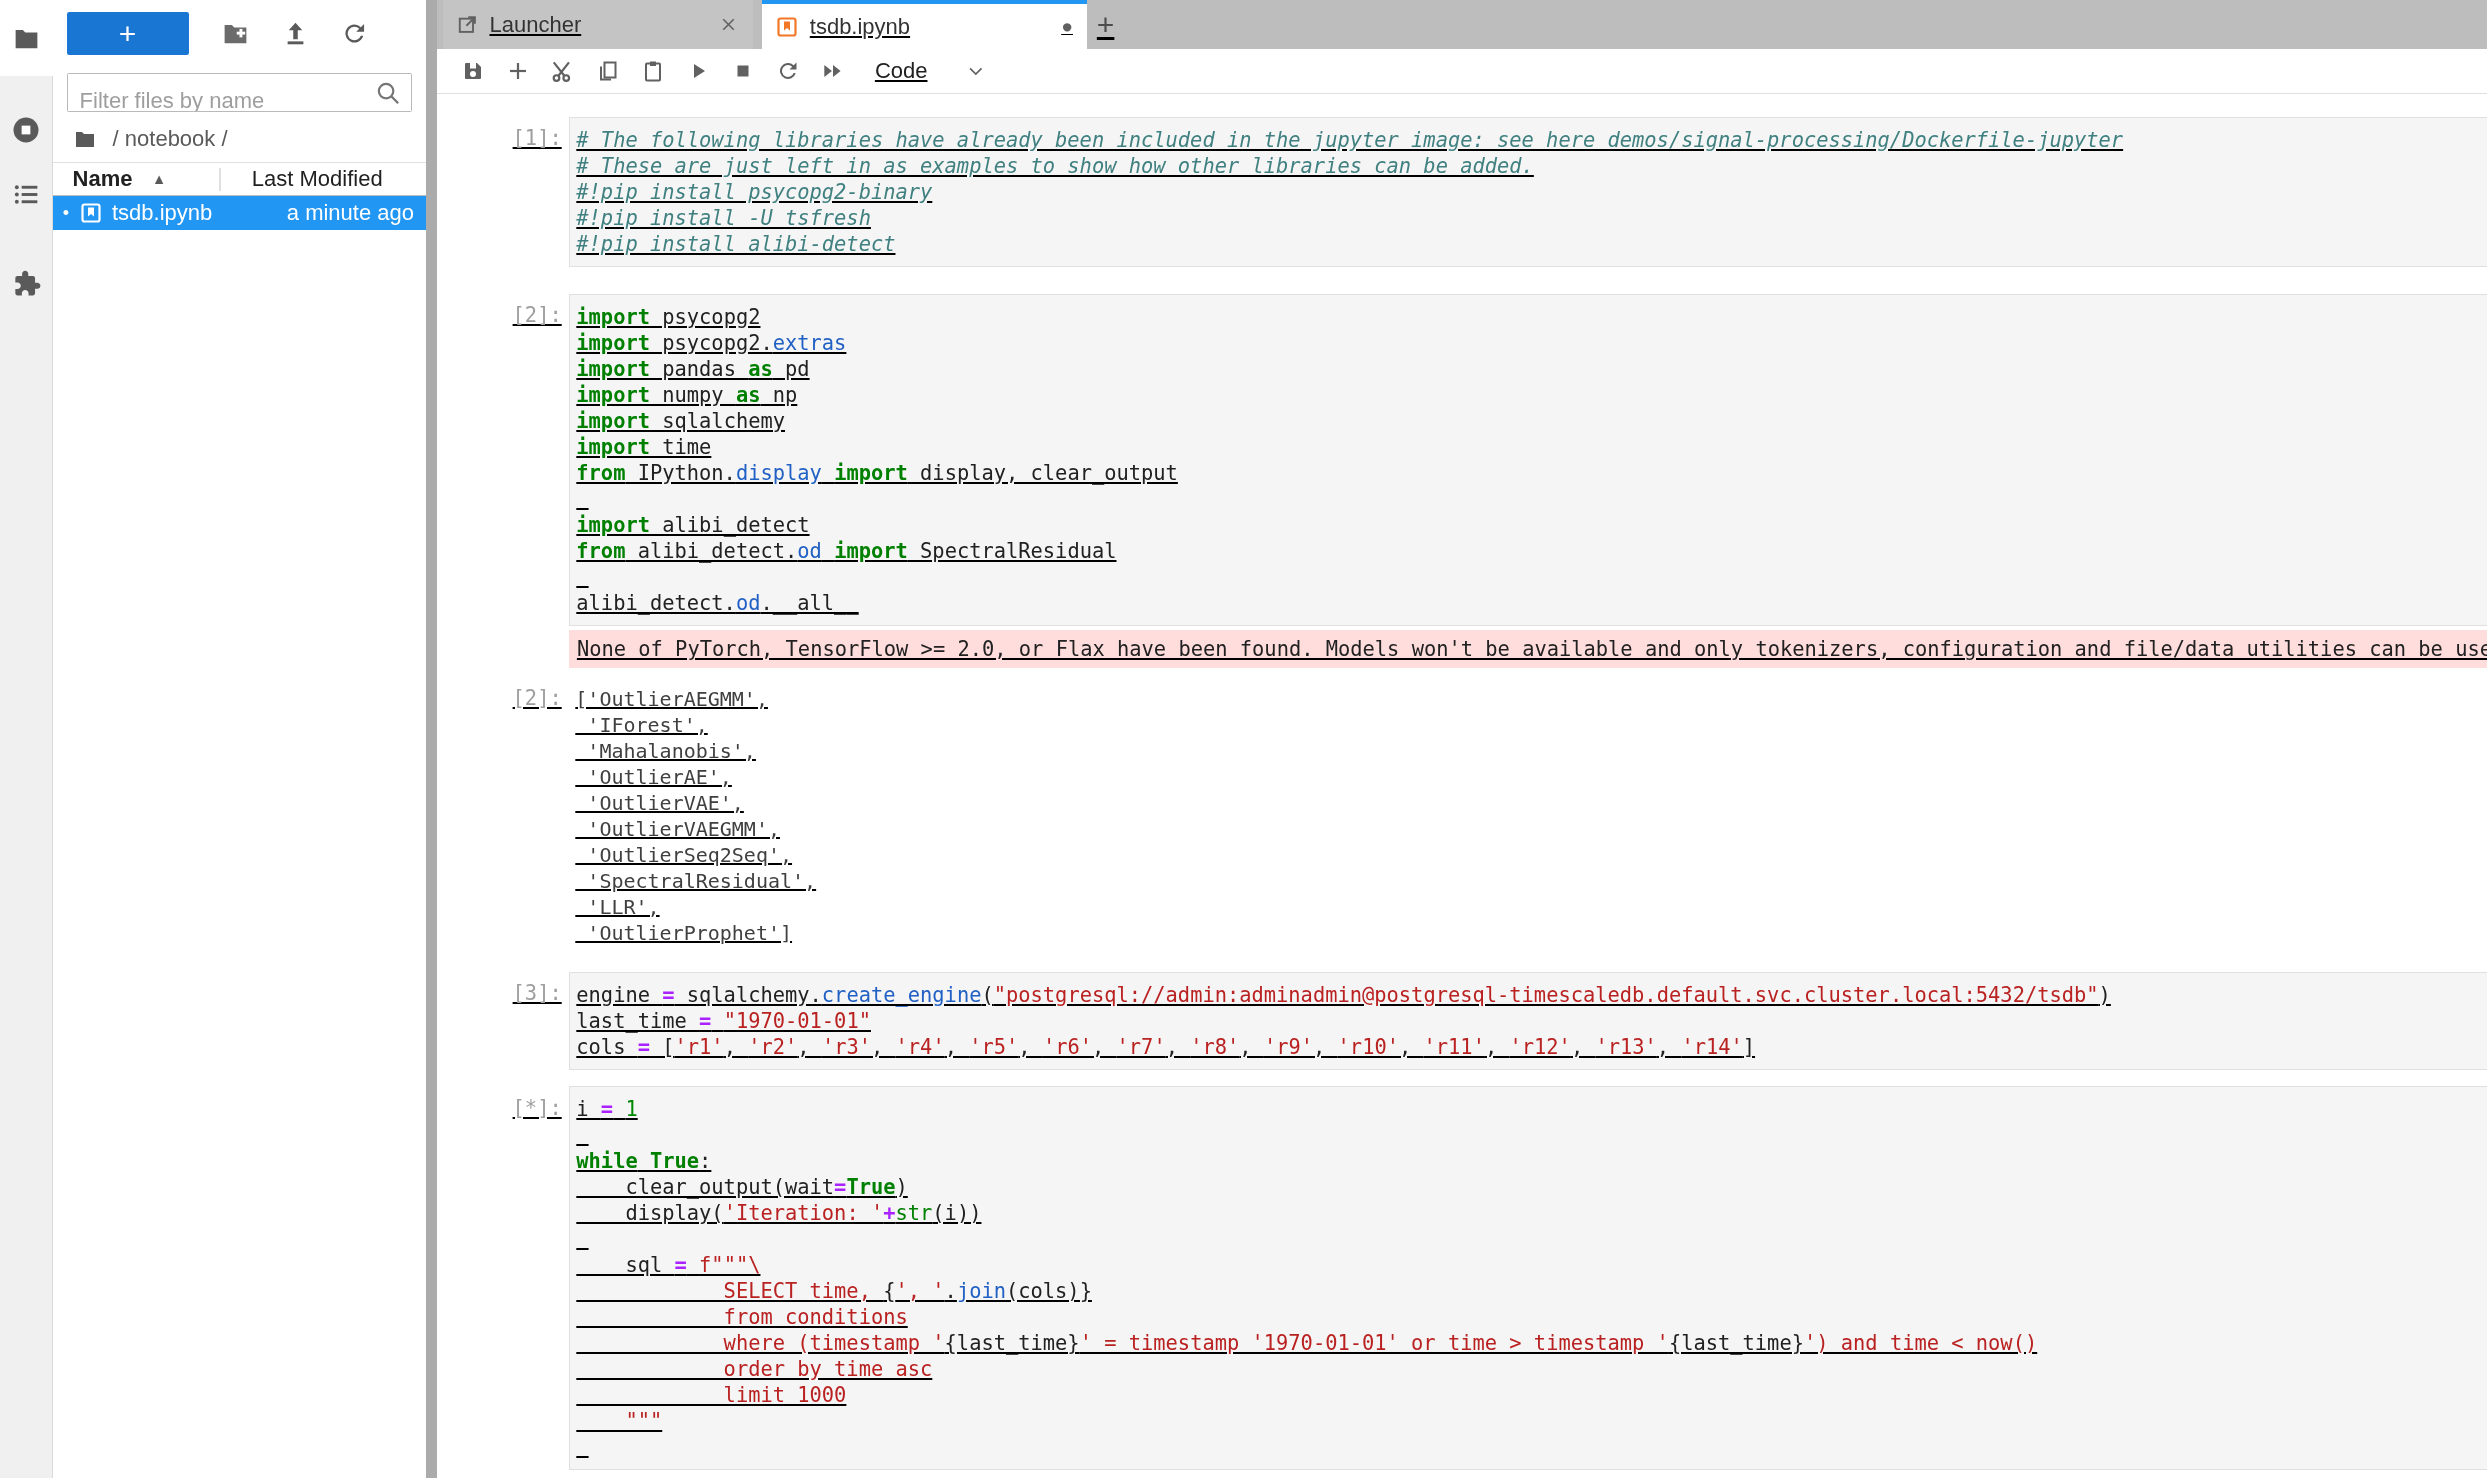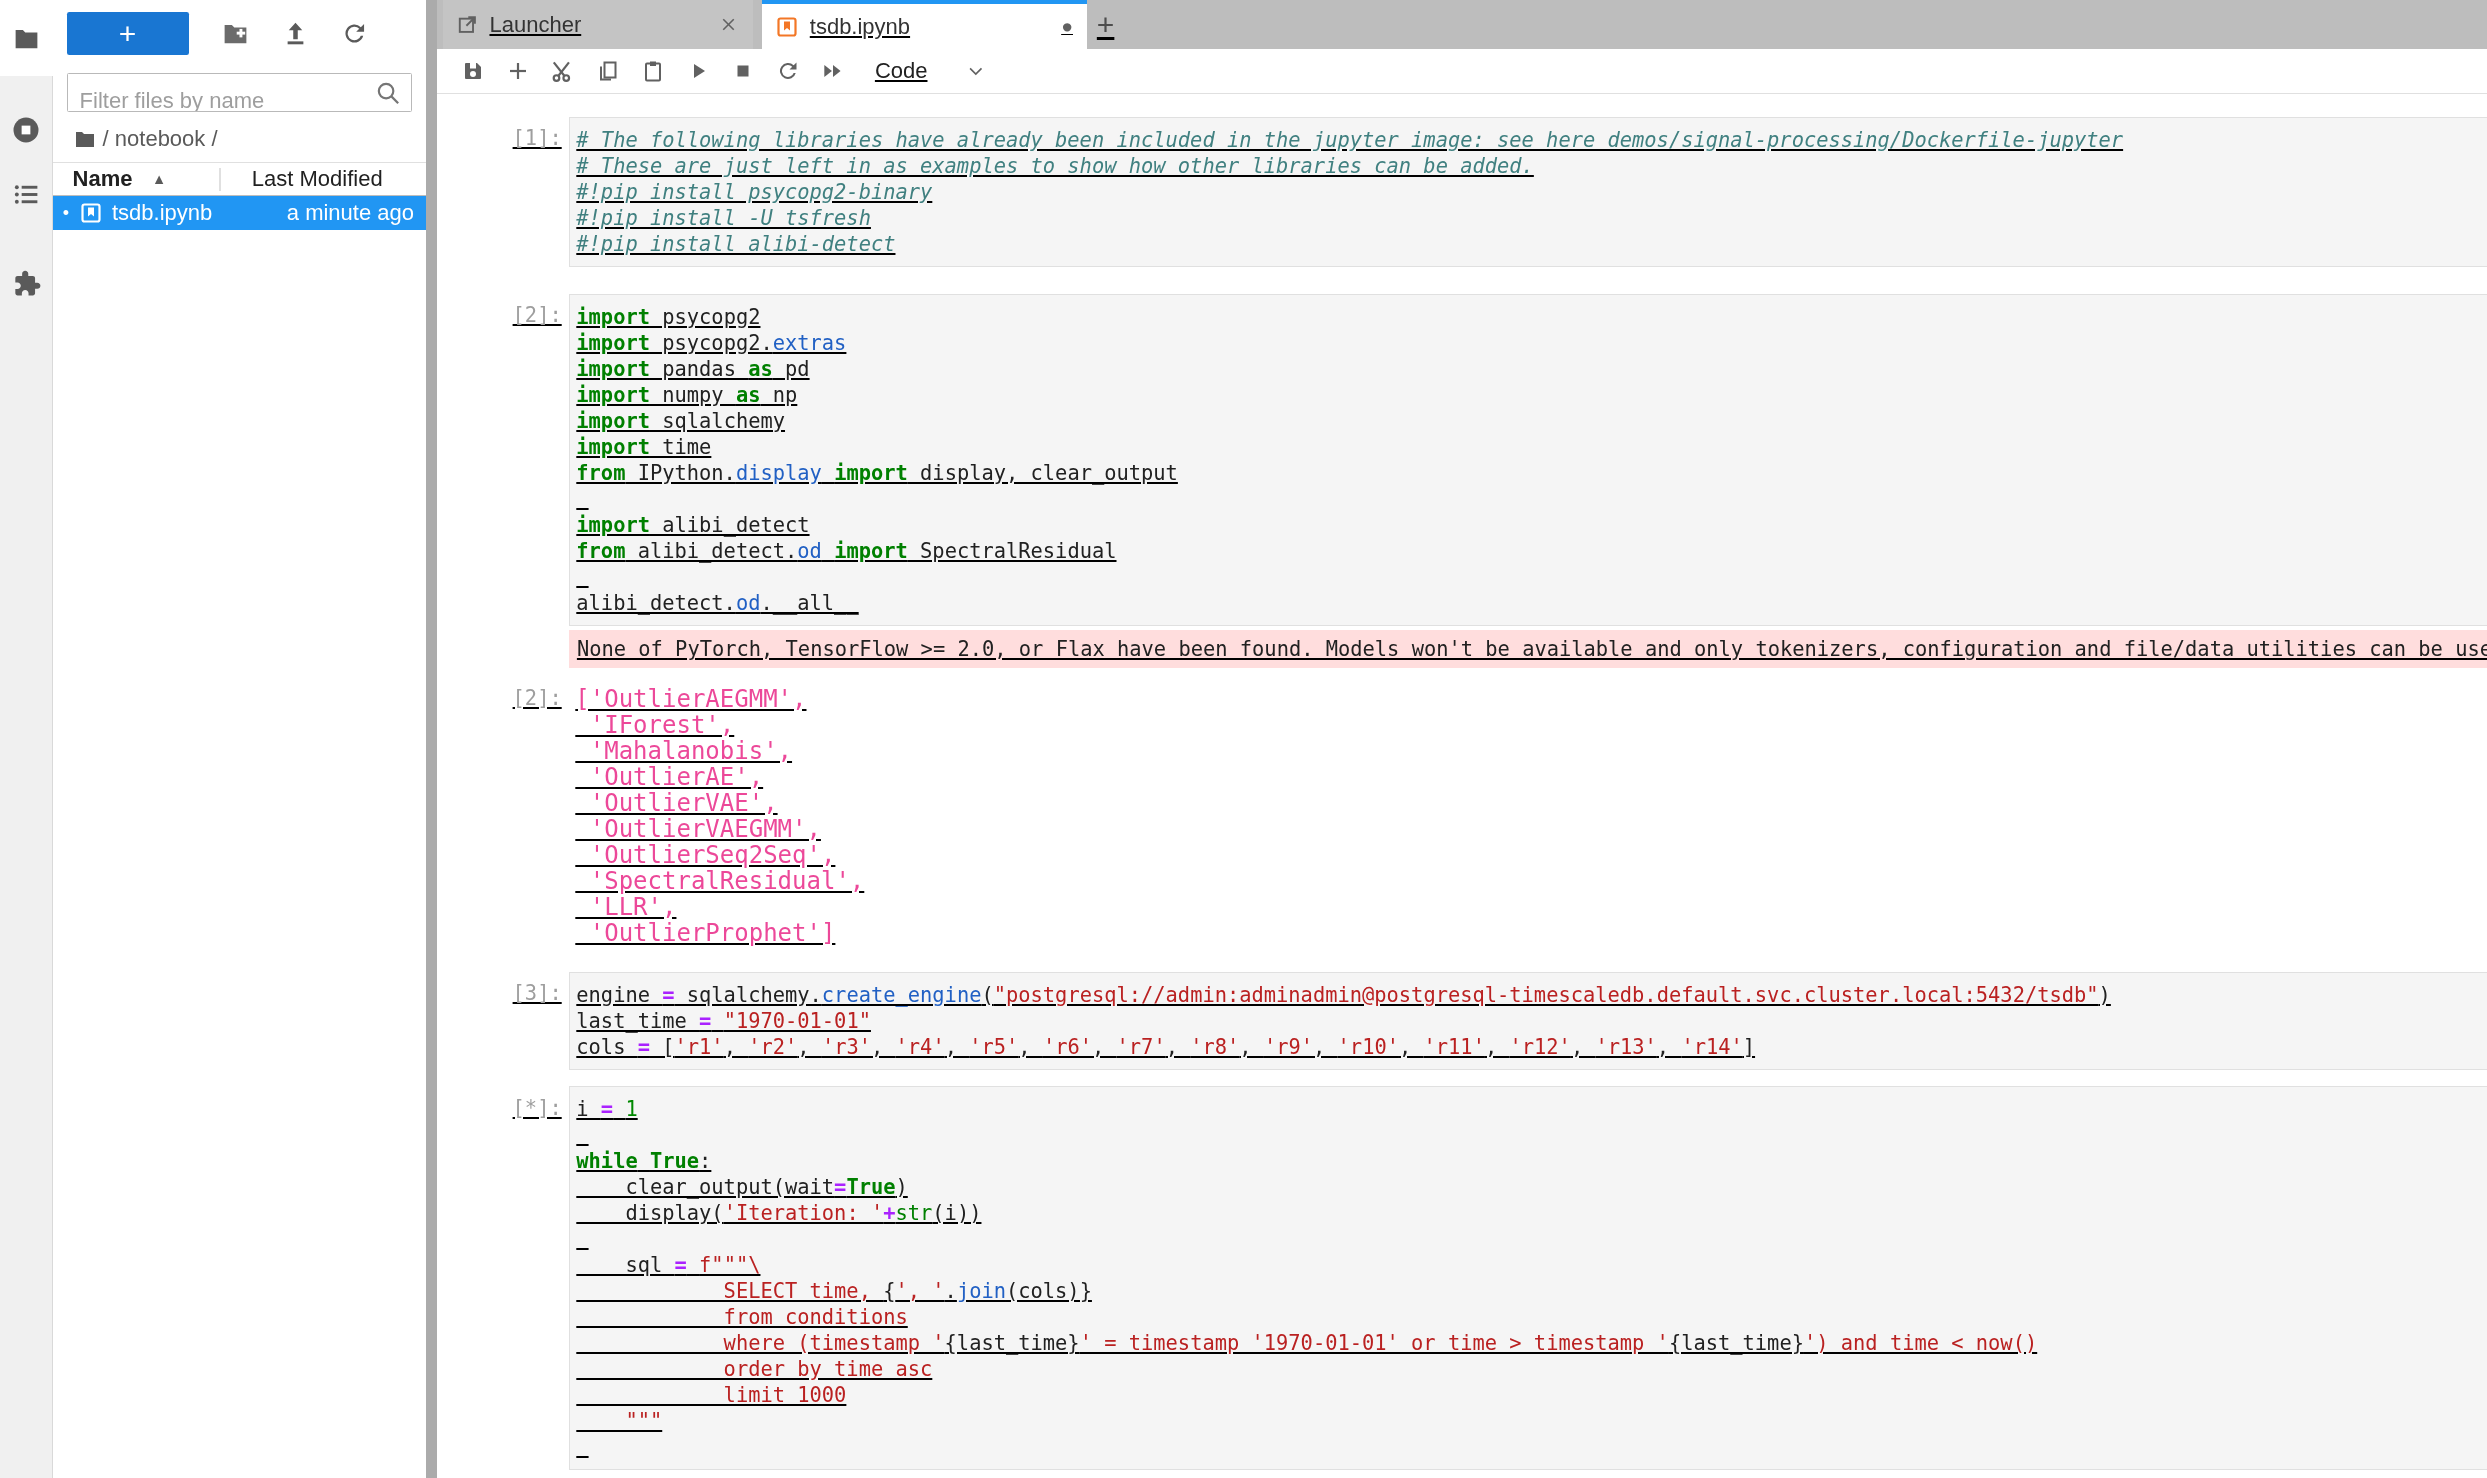--- a/index.html
+++ b/index.html
@@ -26,21 +26,21 @@
   #filebrowser { width:373px; background:#fff; display:flex; flex-direction:column; }
   #fb-toolbar { display:flex; align-items:center; padding:12px 0 7.6px 13.6px; }
   #new-launcher-btn { width:122px; height:43px; background:#1976d2; border:none; border-radius:2.3px;
                       color:#fff; font-size:30px; line-height:38px; cursor:pointer; }
   .fb-tb-icon { margin-left:32px; display:flex; align-items:center; cursor:pointer; }
   #fb-search-wrap { margin:10.6px 13.6px 0 13.6px; position:relative; }
   #fb-search { width:100%; height:39px; border:1.5px solid #b9b9b9; border-radius:1.5px; font-size:22px;
                padding:16px 45px 0 12px; color:#333; font-family:"Liberation Sans",sans-serif; }
   #fb-search::placeholder { color:#9e9e9e; }
   #fb-search-icon { position:absolute; right:9px; top:6px; }
-  #breadcrumb { display:flex; align-items:center; gap:6px; padding:13.6px 0 10.6px 19.6px; font-size:22px; color:#5a5a5a; }
+  #breadcrumb { display:flex; align-items:center; gap:16px; padding:13.6px 0 10.6px 19.6px; font-size:22px; color:#5a5a5a; }
   #fb-header { display:flex; align-items:center; height:34px; border-bottom:1.5px solid #bdbdbd; border-top:0.8px solid #e0e0e0; font-size:22px; }
   #col-name { width:166px; padding-left:19.6px; font-weight:bold; color:#212121; display:flex; align-items:center; gap:19.6px; }
   #col-split { width:1.5px; height:22.7px; background:#e0e0e0; }
   #col-modified { flex:1; text-align:center; padding-right:12px; color:#212121; }
   .file-row { height:34px; display:flex; align-items:center; font-size:22px; color:#212121; cursor:pointer; }
   .file-row.selected { background:#2196f3; color:#fff; }
   .file-row .dot { width:26px; text-align:center; font-size:18px; }
   .file-row .fname { margin-left:9px; }
   .file-row .fmod { flex:1; text-align:right; padding-right:12px; }
 
@@ -69,21 +69,21 @@
   .cellrow { display:flex; padding-left:45px; margin-bottom:27px; }
   .cellrow.tight { margin-bottom:4.5px; }
   .cellrow.after-err { margin-bottom:7.6px; }
   .cellrow.after-out { margin-bottom:26px; }
   .cellrow.small-gap { margin-bottom:16.6px; }
   .prompt { width:87px; flex:0 0 auto; text-align:right; padding:9.8px 7.6px 0 0;
             font-family:"DejaVu Sans Mono",monospace; font-size:20.4px; color:#9e9e9e; white-space:pre; }
   .input { flex:1; background:#f5f5f5; border:0.8px solid #e0e0e0; margin-right:-3px; }
   .code { padding:9px 0 9px 6px; font-family:"DejaVu Sans Mono",monospace; font-size:20.4px; }
   .cl { min-height:26px; line-height:26px; white-space:pre; }
-  .outpre { flex:1; padding:9.8px 0 0 6px; font-family:"DejaVu Sans Mono",monospace; font-size:24px; color:#ec4899; }
+  .outpre { flex:1; padding:9.8px 0 0 6px; font-family:"DejaVu Sans Mono",monospace; font-size:20px; color:#404040; }
   .stderr { flex:1; background:#ffdddd; margin-right:-3px; padding:6px 0 6px 7.6px;
             font-family:"DejaVu Sans Mono",monospace; font-size:20.4px; color:#212121; white-space:pre; line-height:26px; }
 
   
   .tk-k { color:#008000; font-weight:bold; }
   .tk-s { color:#ba2121; }
   .tk-o { color:#aa22ff; font-weight:bold; }
   .tk-p { color:#2160c4; }
   .tk-n { color:#080; }
   .tk-c { color:#408080; font-style:italic; }

